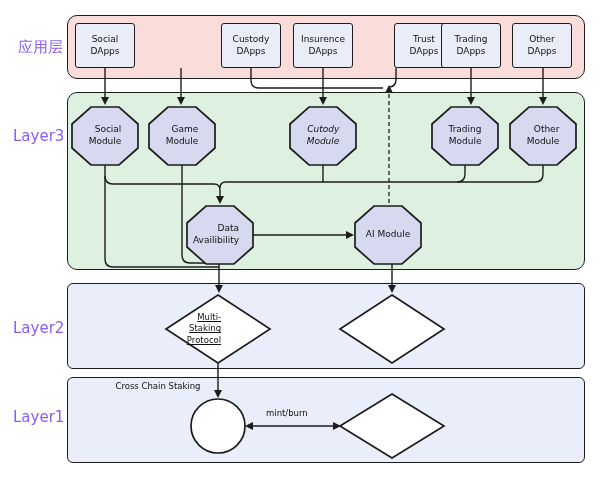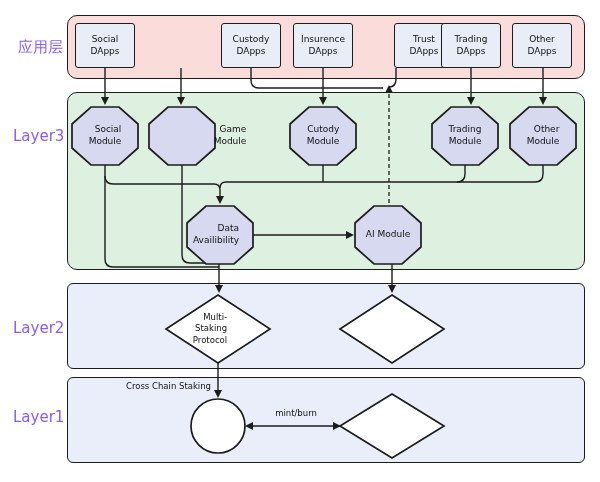--- a/index.html
+++ b/index.html
@@ -104,33 +104,33 @@
 
     <polygon class="diamond" points="218,295 270,329 218,363 166,329"></polygon>
     <polygon class="diamond" points="392,295 444,329 392,363 340,329"></polygon>
     <polygon class="diamond" points="392,394 444,426 392,458 340,426"></polygon>
 
     <circle class="circle" cx="218" cy="426" r="27"></circle>
   </svg>
 
   <div class="node-label" style="left:73px;top:114px;width:64px;height:44px;">Social
 Module</div>
-  <div class="node-label" style="left:150px;top:114px;width:64px;height:44px;margin-left:48px;">Game
+  <div class="node-label" style="left:150px;top:114px;width:64px;height:44px;">Game
 Module</div>
-  <div class="node-label" style="left:291px;top:114px;width:64px;height:44px;">Cutody
+  <div class="node-label" style="left:291px;top:114px;width:64px;height:44px;font-style:italic;">Cutody
 Module</div>
   <div class="node-label" style="left:433px;top:114px;width:64px;height:44px;">Trading
 Module</div>
   <div class="node-label" style="left:511px;top:114px;width:64px;height:44px;">Other
 Module</div>
   <div class="node-label" style="left:188px;top:213px;width:56px;height:44px;">Data
 Availibility</div>
   <div class="node-label" style="left:356px;top:213px;width:64px;height:44px;">AI Module</div>
 
-  <div class="node-label diamond-label" style="left:170px;top:299px;width:80px;height:60px;">Multi-
+  <div class="node-label diamond-label" style="left:164px;top:299px;width:80px;height:60px;text-decoration:underline;">Multi-
 Staking
 Protocol</div>
 
 
-  <div class="edge-label" style="left:105px;top:381px;width:106px;text-align:right;">Cross Chain Staking</div>
-  <div class="edge-label" style="left:266px;top:408px;width:60px;text-align:center;">mint/burn</div>
+  <div class="edge-label" style="left:105px;top:381px;width:106px;text-align:center;">Cross Chain Staking</div>
+  <div class="edge-label" style="left:266px;top:408px;width:60px;">mint/burn</div>
 
 </div>
 
 </body></html>

